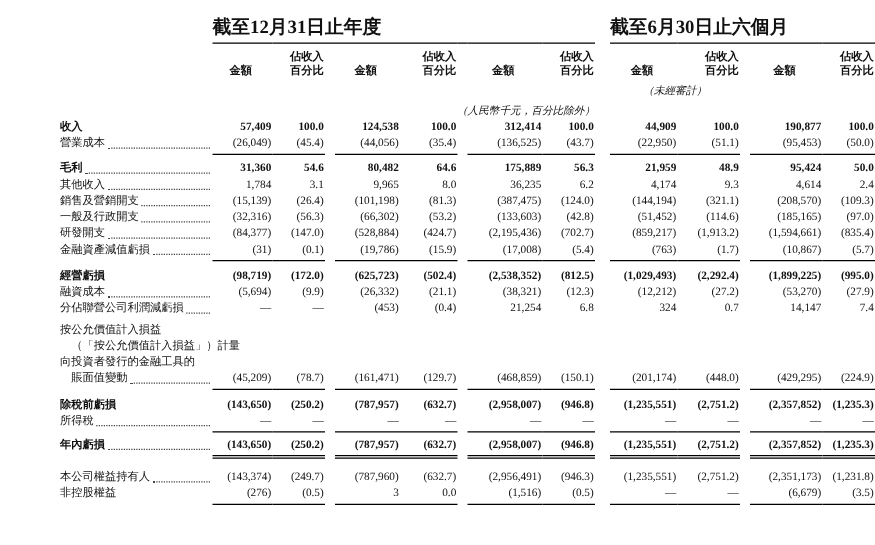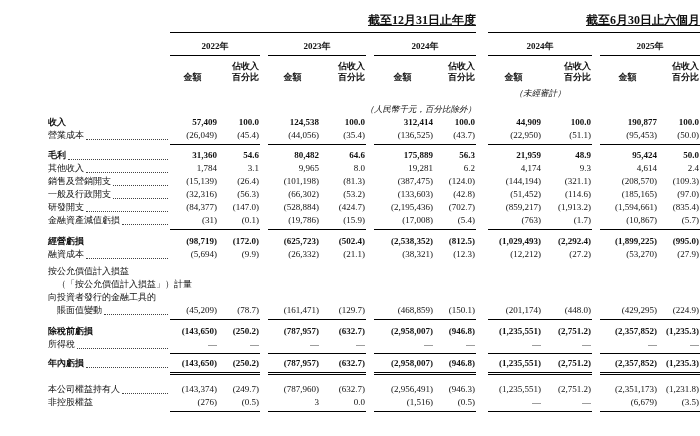--- a/index.html
+++ b/index.html
@@ -5,21 +5,21 @@
   html, body { margin: 0; padding: 0; background: #ffffff; }
   body {
     width: 700px; height: 436px; overflow: hidden;
     font-family: "Liberation Serif", "DejaVu Serif", serif;
     color: #111111;
   }
   .page { padding: 10px 0 0 48px; }
   table { border-collapse: collapse; table-layout: fixed; width: 652px; font-size: 9px; }
   th, td { padding: 0; vertical-align: bottom; font-weight: normal; }
   thead th { font-weight: bold; }
-  .group-h { text-align: right; border-bottom: 1.5px solid #000; padding: 2px 0 3px; font-size: 12px; white-space: nowrap; text-decoration: underline; }
+  .group-h { text-align: left; border-bottom: 1.5px solid #000; padding: 2px 0 3px; font-size: 15px; white-space: nowrap; }
   .year-h  { text-align: center; border-bottom: 1px solid #000; padding: 7px 0 2px; }
   .sub-amt { text-align: center; padding: 5px 3px 3px 0; }
   .sub-pct { text-align: right; white-space: pre-line; padding: 5px 1px 3px 0; line-height: 1.25; }
   .note    { font-style: italic; font-size: 8.5px; line-height: 1.3; }
   .note-units { text-align: right; padding: 3px 0 1px; }
   .note-unaudited { text-align: center; padding: 1px 0 2px; }
   tbody td { line-height: 13px; }
   td.lbl { display: flex; align-items: flex-end; }
   td.lbl .txt { white-space: nowrap; }
   td.lbl.indent { padding-left: 9px; }
@@ -54,32 +54,20 @@
     </colgroup>
     <thead>
       <tr>
         <th></th>
         <th class="group-h" colspan="8">截至12月31日止年度</th>
         <th></th>
         <th class="group-h" colspan="5">截至6月30日止六個月</th>
       </tr>
       <tr>
         <th></th>
-        <th class="year-h" colspan="2">2022年</th>
-        <th></th>
-        <th class="year-h" colspan="2">2023年</th>
-        <th></th>
-        <th class="year-h" colspan="2">2024年</th>
-        <th></th>
-        <th class="year-h" colspan="2">2024年</th>
-        <th></th>
-        <th class="year-h" colspan="2">2025年</th>
-      </tr>
-      <tr>
-        <th></th>
         <th class="sub-amt">金額</th>
         <th class="sub-pct">佔收入
 百分比</th>
         <th></th>
         <th class="sub-amt">金額</th>
         <th class="sub-pct">佔收入
 百分比</th>
         <th></th>
         <th class="sub-amt">金額</th>
         <th class="sub-pct">佔收入
@@ -171,21 +159,21 @@
           <td class="lbl">
             <span class="txt">其他收入</span>
             <span class="dots"></span>
           </td>
           <td class="v">1,784</td>
           <td class="v">3.1</td>
           <td></td>
           <td class="v">9,965</td>
           <td class="v">8.0</td>
           <td></td>
-          <td class="v">19,281</td>
+          <td class="v">36,235</td>
           <td class="v">6.2</td>
           <td></td>
           <td class="v">4,174</td>
           <td class="v">9.3</td>
           <td></td>
           <td class="v">4,614</td>
           <td class="v">2.4</td>
         </tr>
         <tr>
           <td class="lbl">
@@ -301,20 +289,40 @@
           <td class="v">(21.1)</td>
           <td></td>
           <td class="v">(38,321)</td>
           <td class="v">(12.3)</td>
           <td></td>
           <td class="v">(12,212)</td>
           <td class="v">(27.2)</td>
           <td></td>
           <td class="v">(53,270)</td>
           <td class="v">(27.9)</td>
+        </tr>
+        <tr>
+          <td class="lbl">
+            <span class="txt">分佔聯營公司利潤減虧損</span>
+            <span class="dots"></span>
+          </td>
+          <td class="v">—</td>
+          <td class="v">—</td>
+          <td></td>
+          <td class="v">(453)</td>
+          <td class="v">(0.4)</td>
+          <td></td>
+          <td class="v">21,254</td>
+          <td class="v">6.8</td>
+          <td></td>
+          <td class="v">324</td>
+          <td class="v">0.7</td>
+          <td></td>
+          <td class="v">14,147</td>
+          <td class="v">7.4</td>
         </tr>
         <tr class="spacer">
           <td colspan="15" style="height: 4px;"></td>
         </tr>
         <tr>
           <td class="lbl" colspan="15">
             <span class="txt">按公允價值計入損益</span>
           </td>
         </tr>
         <tr>

